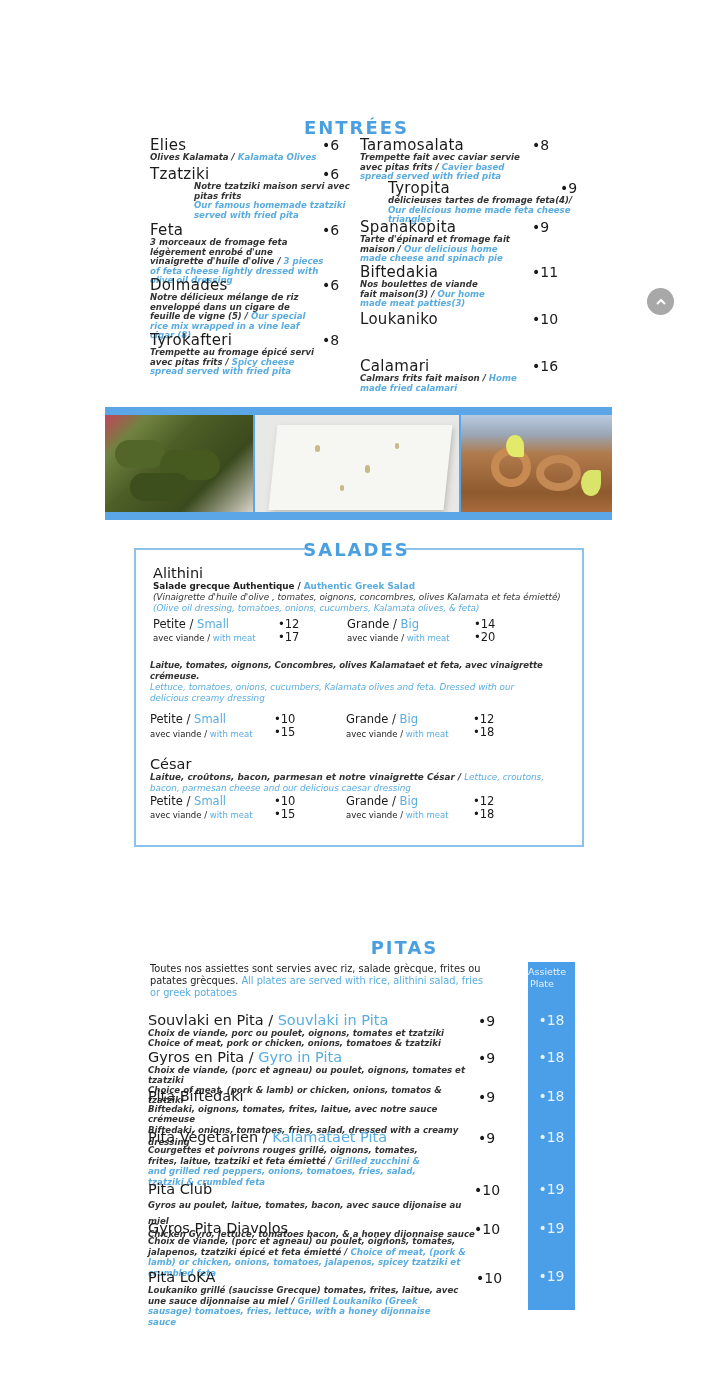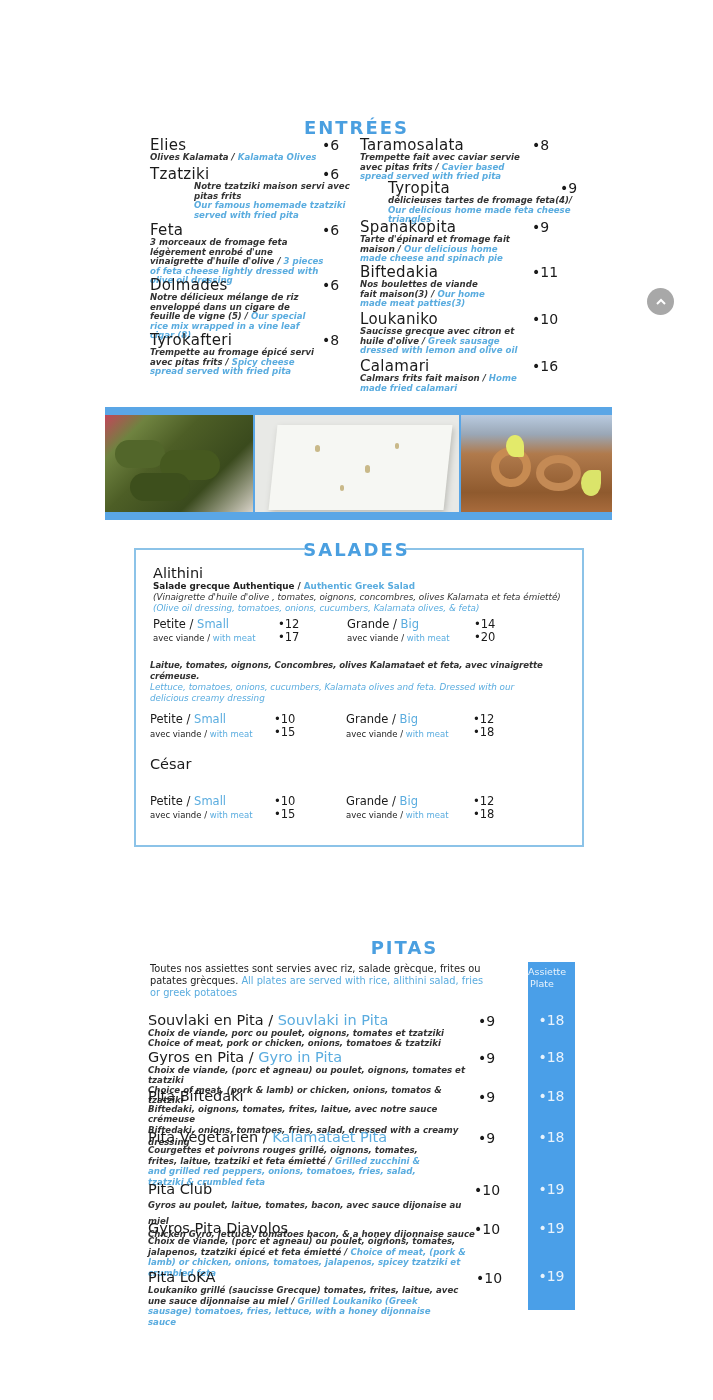--- a/index.html
+++ b/index.html
@@ -82,21 +82,20 @@
   <div class="desc" style="width:162px;"><span>Tarte d'épinard et fromage fait maison / </span><span class="en">Our delicious home made cheese and spinach pie</span></div>
   <div class="item-price" style="left:172px;top:0;">•9</div>
 </div>
 <div class="entry" style="left:360px;top:264px;width:200px;">
   <div class="item-name">Biftedakia</div>
   <div class="desc" style="width:132px;"><span>Nos boulettes de viande fait maison(3) / </span><span class="en">Our home made meat patties(3)</span></div>
   <div class="item-price" style="left:172px;top:0;">•11</div>
 </div>
 <div class="entry" style="left:360px;top:311px;width:200px;">
   <div class="item-name">Loukaniko</div>
-  <div class="desc" style="width:168px;"><span>Saucisse grecque avec citron et huile d'olive / </span><span class="en">Greek sausage dressed with lemon and olive oil</span></div>
   <div class="item-price" style="left:172px;top:0;">•10</div>
 </div>
 <div class="entry" style="left:360px;top:358px;width:200px;">
   <div class="item-name">Calamari</div>
   <div class="desc" style="width:180px;"><span>Calmars frits fait maison / </span><span class="en">Home made fried calamari</span></div>
   <div class="item-price" style="left:172px;top:0;">•16</div>
 </div>
 
 <div class="scroll-top">
   <svg width="10" height="8" viewBox="0 0 10 8">
@@ -152,20 +151,21 @@
 <div class="abs sprice" style="left:274px;top:713px;">•10</div>
 <div class="abs size-label" style="left:346px;top:713px;"><span>Grande / </span><span class="en">Big</span></div>
 <div class="abs sprice" style="left:473px;top:713px;">•12</div>
 <div class="abs meat-label" style="left:150px;top:729px;"><span>avec viande / </span><span class="en">with meat</span></div>
 <div class="abs sprice" style="left:274px;top:726px;">•15</div>
 <div class="abs meat-label" style="left:346px;top:729px;"><span>avec viande / </span><span class="en">with meat</span></div>
 <div class="abs sprice" style="left:473px;top:726px;">•18</div>
 
 <div class="abs" style="left:150px;top:756px;width:425px;">
   <div class="sname">César</div>
+  <div class="desc" style="font-size:8.8px;line-height:10.5px;"><span>Laitue, croûtons, bacon, parmesan et notre vinaigrette César / </span><span class="en" style="font-weight:normal;">Lettuce, croutons, bacon, parmesan cheese and our delicious caesar dressing</span></div>
 </div>
 <div class="abs size-label" style="left:150px;top:795px;"><span>Petite / </span><span class="en">Small</span></div>
 <div class="abs sprice" style="left:274px;top:795px;">•10</div>
 <div class="abs size-label" style="left:346px;top:795px;"><span>Grande / </span><span class="en">Big</span></div>
 <div class="abs sprice" style="left:473px;top:795px;">•12</div>
 <div class="abs meat-label" style="left:150px;top:810px;"><span>avec viande / </span><span class="en">with meat</span></div>
 <div class="abs sprice" style="left:274px;top:808px;">•15</div>
 <div class="abs meat-label" style="left:346px;top:810px;"><span>avec viande / </span><span class="en">with meat</span></div>
 <div class="abs sprice" style="left:473px;top:808px;">•18</div>
 

